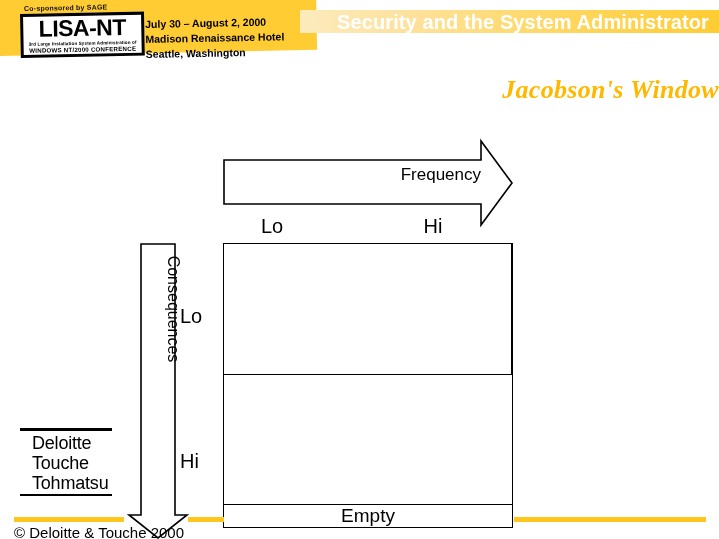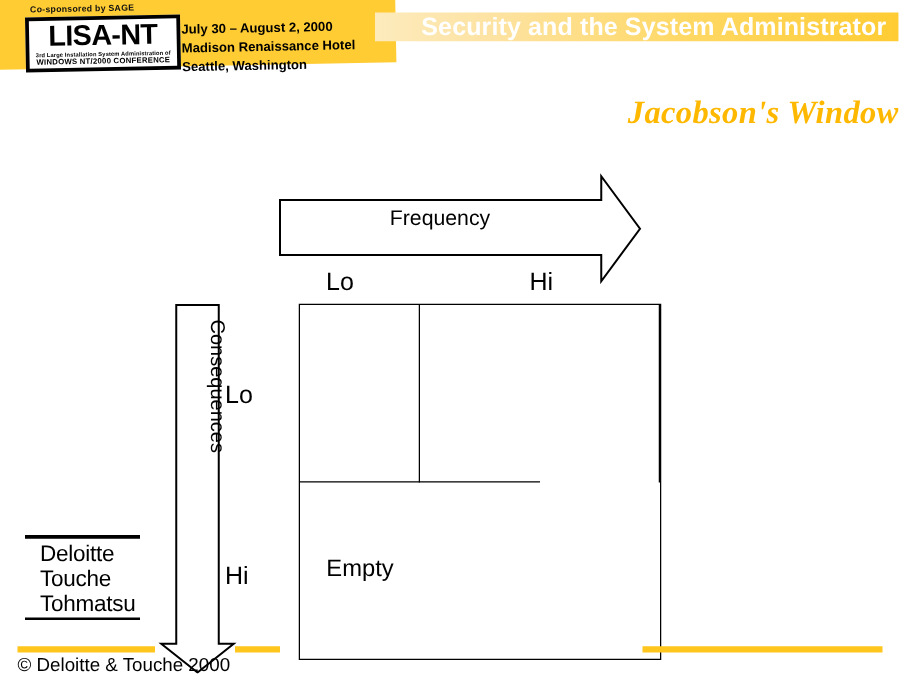--- a/index.html
+++ b/index.html
@@ -134,21 +134,21 @@
     left: 223px;
     top: 140px;
     width: 290px;
     height: 88px;
   }
   .freq-label {
     position: absolute;
     left: 223px;
     top: 165px;
     width: 258px;
-    text-align: center;
+    text-align: right;
     font-size: 17px;
     color: #000;
   }
 
   
   .cons-arrow {
     position: absolute;
     left: 128px;
     top: 243px;
     width: 60px;
@@ -193,23 +193,22 @@
   
   .grid {
     position: absolute;
     left: 223px;
     top: 243px;
     width: 290px;
     height: 285px;
     border: 1.6px solid #000;
     box-sizing: border-box;
     display: grid;
-    grid-template-columns: 1fr 1fr 1fr;
+    grid-template-columns: 1fr;
     grid-template-rows: 1fr 1fr;
-    margin-left: 16px;
   }
   .cell {
     position: relative;
     box-sizing: border-box;
     background: transparent;
     display: flex;
     align-items: center;
     justify-content: center;
     font-size: 19px;
     color: #000;

